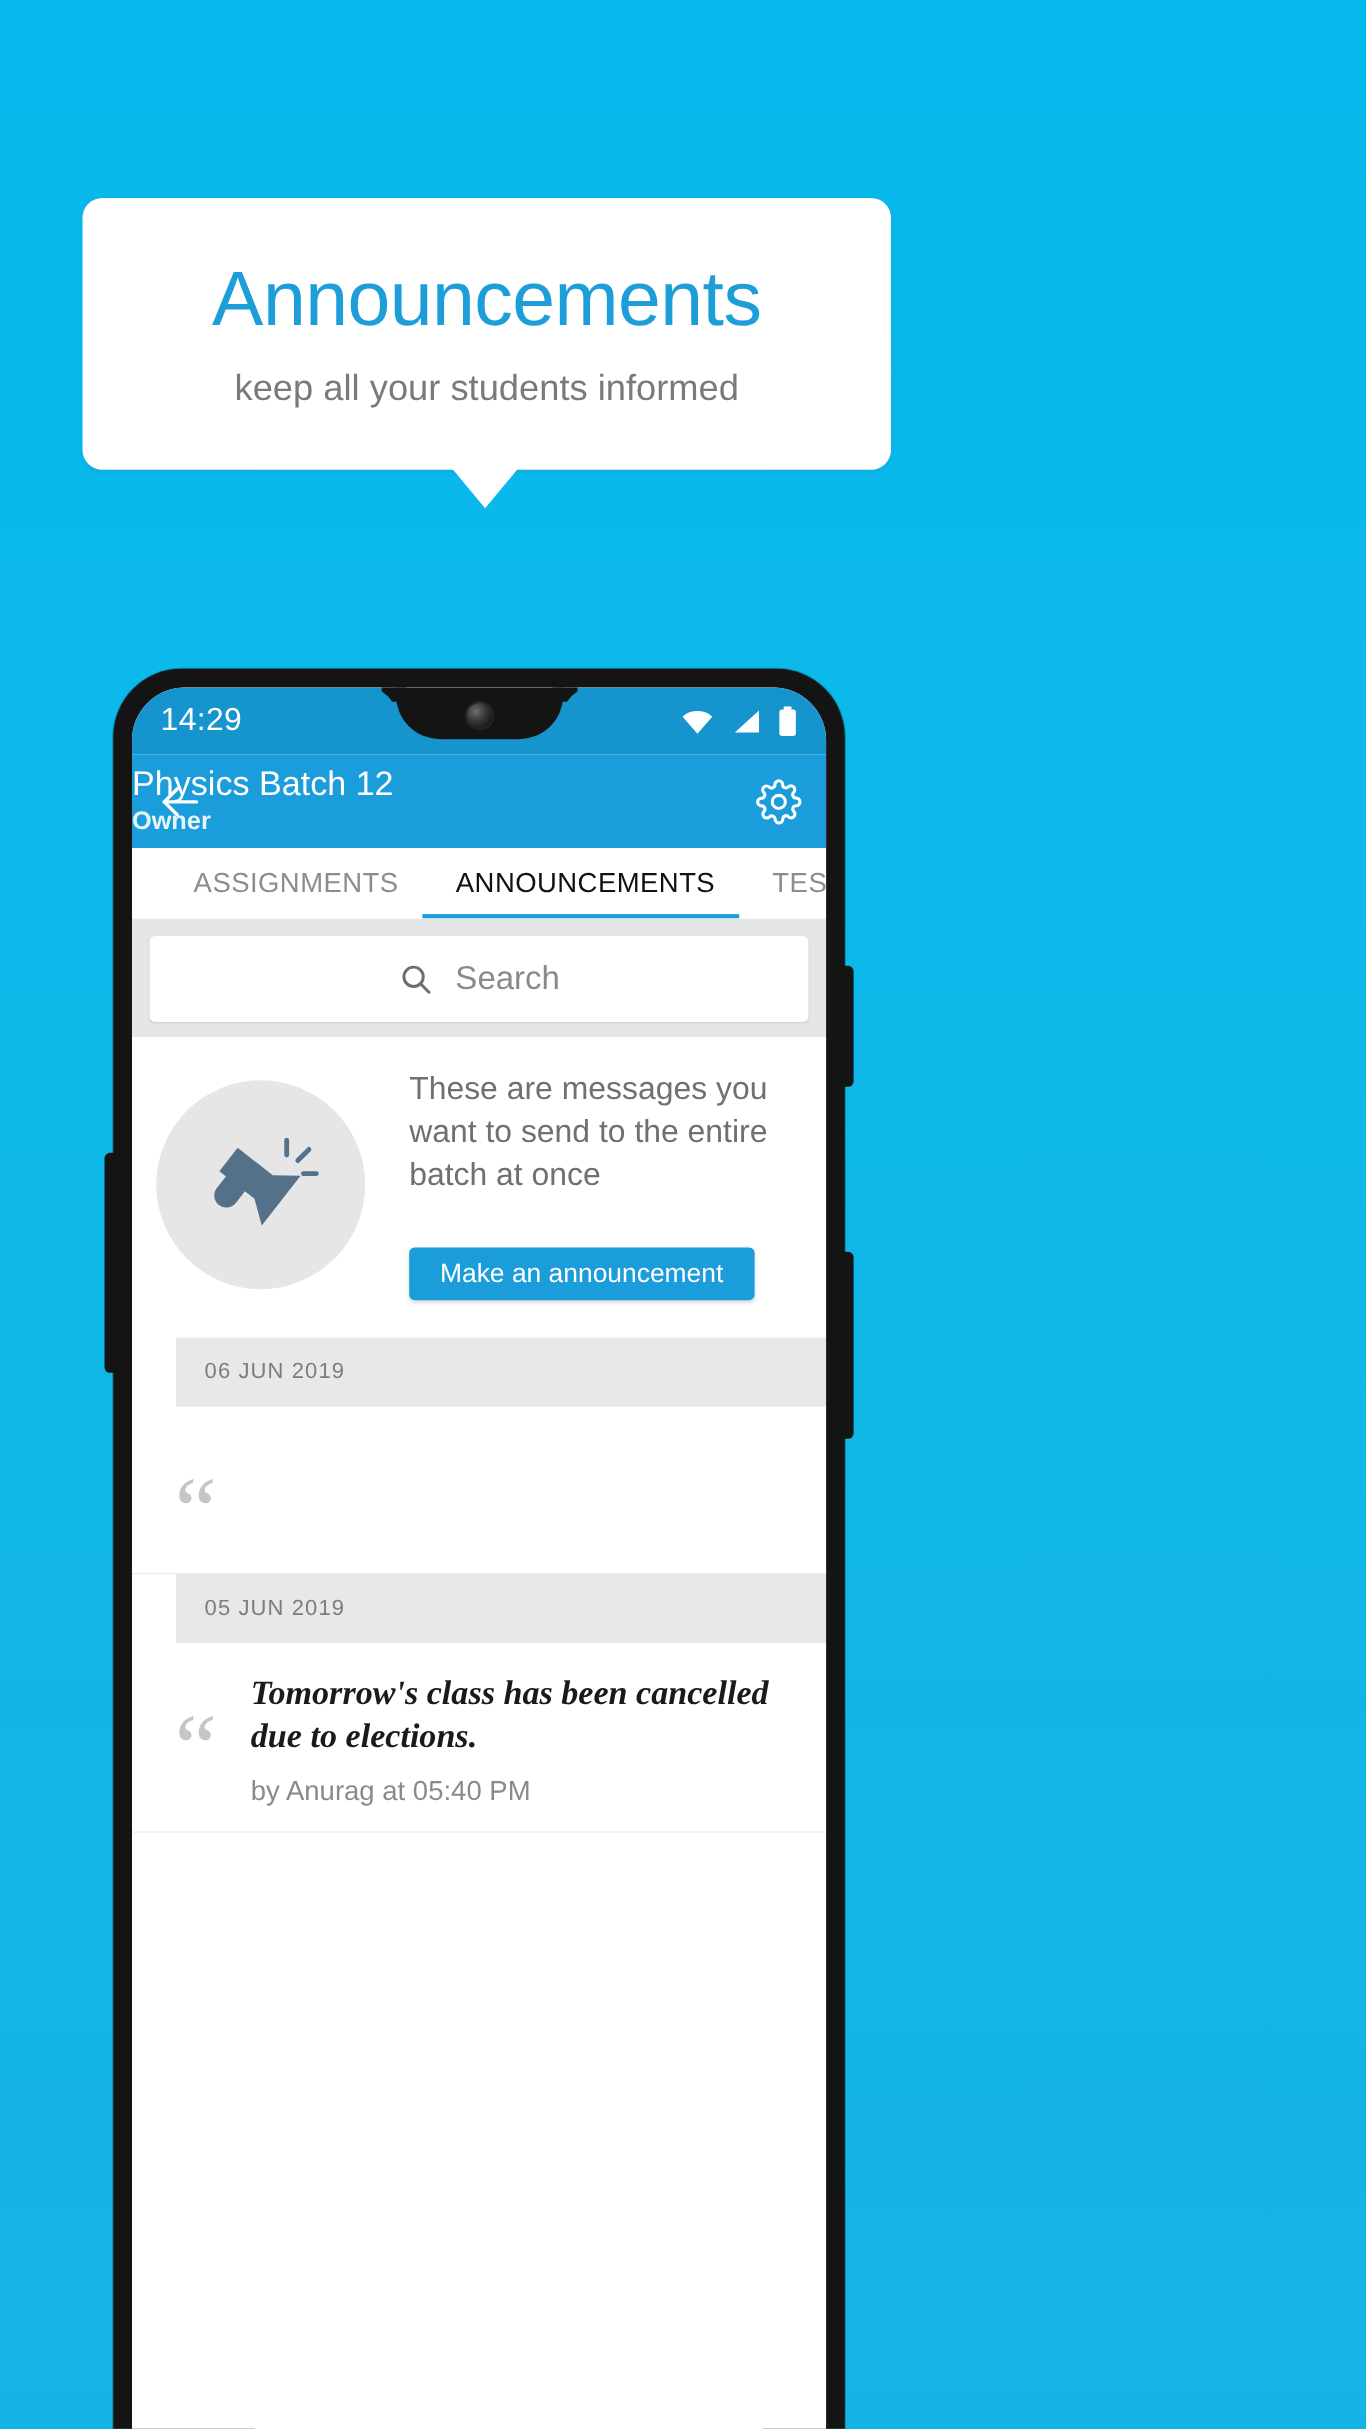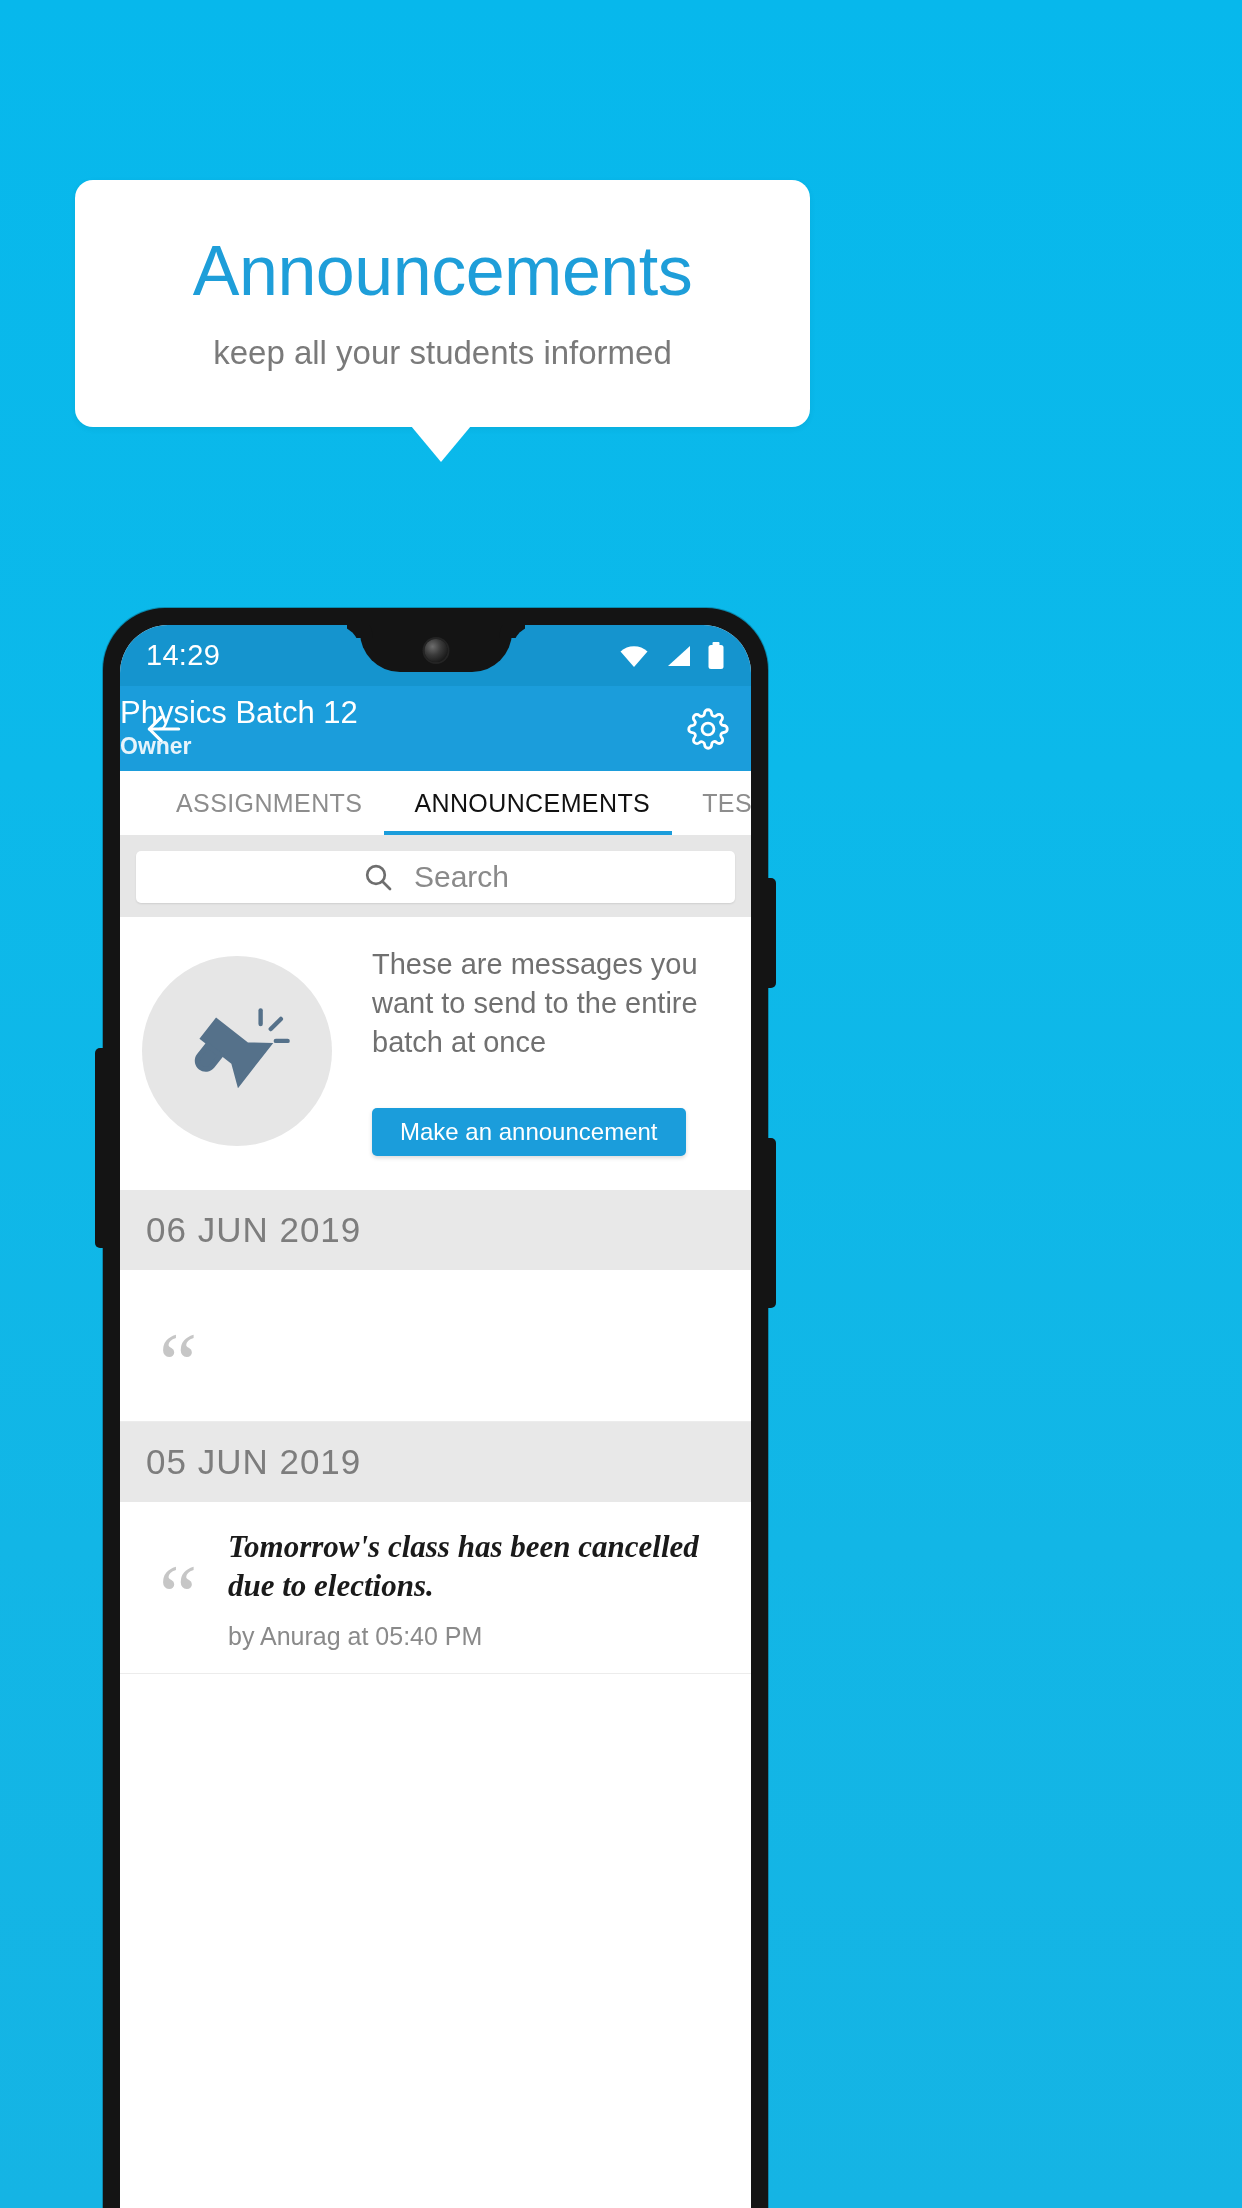--- a/index.html
+++ b/index.html
@@ -158,21 +158,21 @@
     position:absolute; bottom:0;
     height:4px; background:#1b9ddb;
   }
 
   
   #searchwrap {
     background:#e6e6e6;
     padding:16px 16px 14px 16px;
   }
   #searchbar {
-    height:52px;
+    height:78px;
     background:#ffffff;
     border-radius:5px;
     display:flex; align-items:center; justify-content:center;
     box-shadow:0 1px 2px rgba(0,0,0,0.10);
     gap:20px;
   }
   #search-icon { width:32px; height:32px; }
   #search-placeholder { color:#8a8a8a; font-size:30px; }
 
   
@@ -204,23 +204,24 @@
     border-radius:5px;
     border:none;
     box-shadow:0 2px 4px rgba(0,0,0,0.15);
     font-family:"Liberation Sans", sans-serif;
   }
 
   
   .date-header {
     background:#e8e8e8;
     color:#7d7d7d;
-    font-size:35px;
+    font-size:20px;
     letter-spacing:1px;
     padding:20px 26px;
+    margin-left:40px;
   }
   .ann-item {
     background:#ffffff;
     display:flex;
     padding:26px 26px 22px 26px;
     gap:18px;
     border-bottom:1px solid #ececec;
   }
   .quote-mark {
     flex:0 0 auto;

